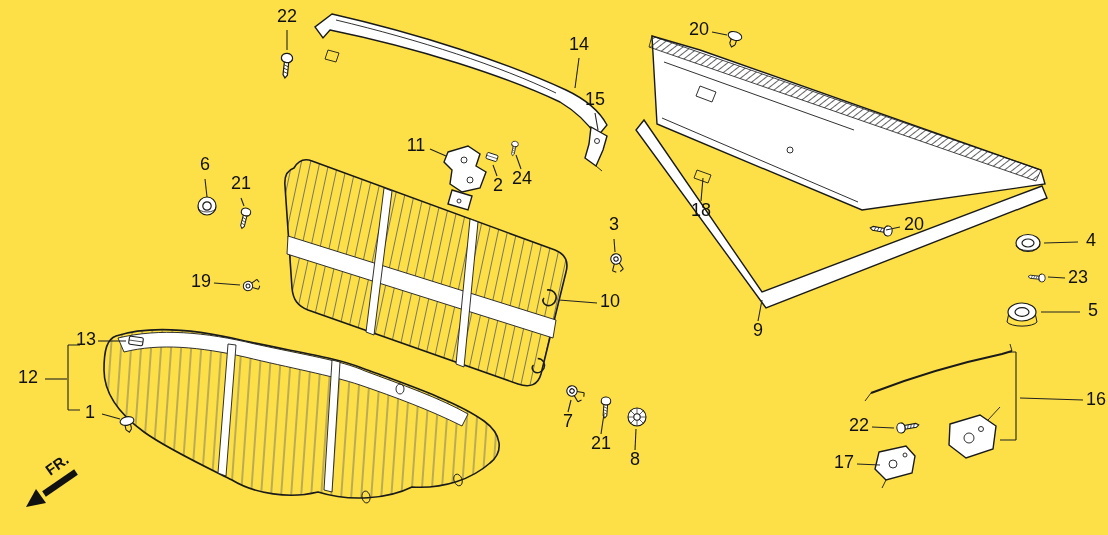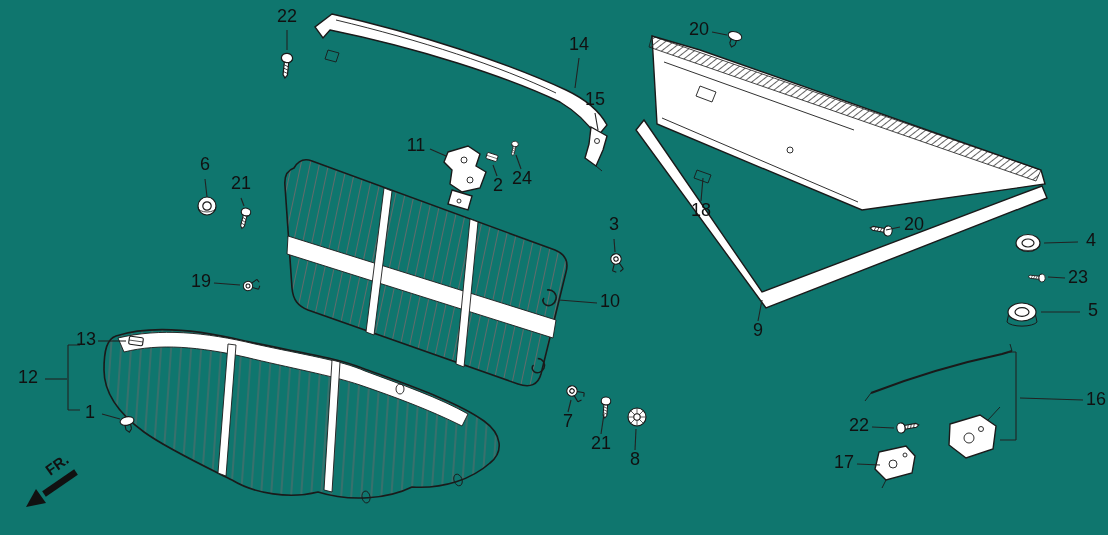--- a/index.html
+++ b/index.html
@@ -10,21 +10,21 @@
   .callout{font-family:"Liberation Sans",sans-serif;font-size:18px;fill:#111;text-anchor:middle;}
   .leader{stroke:#222;stroke-width:1.1;fill:none;}
   .outline{fill:#ffffff;stroke:#1a1a1a;stroke-width:1.4;}
   .thin{stroke:#1a1a1a;stroke-width:0.9;fill:none;}
   .white-strip{fill:#ffffff;stroke:#1a1a1a;stroke-width:0.9;}
   .fr-label{font-family:"Liberation Sans",sans-serif;font-size:15px;font-weight:bold;fill:#111;text-anchor:middle;}
 </style>
 </head>
 <body>
 
-<div class="stage" style="background: #0f766e;">
+<div class="stage" style="background: #fde047;">
 <svg id="diagram-svg" width="1108" height="535" viewBox="0 0 1108 535" xmlns="http://www.w3.org/2000/svg">
   <defs>
     <pattern id="hatchBack" width="9" height="9" patternUnits="userSpaceOnUse" patternTransform="rotate(12)">
       <line x1="4.5" y1="-1" x2="4.5" y2="10" stroke="#6b6b6b" stroke-width="0.9"></line>
     </pattern>
     <pattern id="hatchSeat" width="10" height="10" patternUnits="userSpaceOnUse" patternTransform="rotate(4)">
       <line x1="5" y1="-1" x2="5" y2="11" stroke="#6b6b6b" stroke-width="0.9"></line>
     </pattern>
     <pattern id="hatchShelf" width="5" height="5" patternUnits="userSpaceOnUse" patternTransform="rotate(52)">
       <line x1="2.5" y1="-1" x2="2.5" y2="6" stroke="#3a3a3a" stroke-width="0.8"></line>

